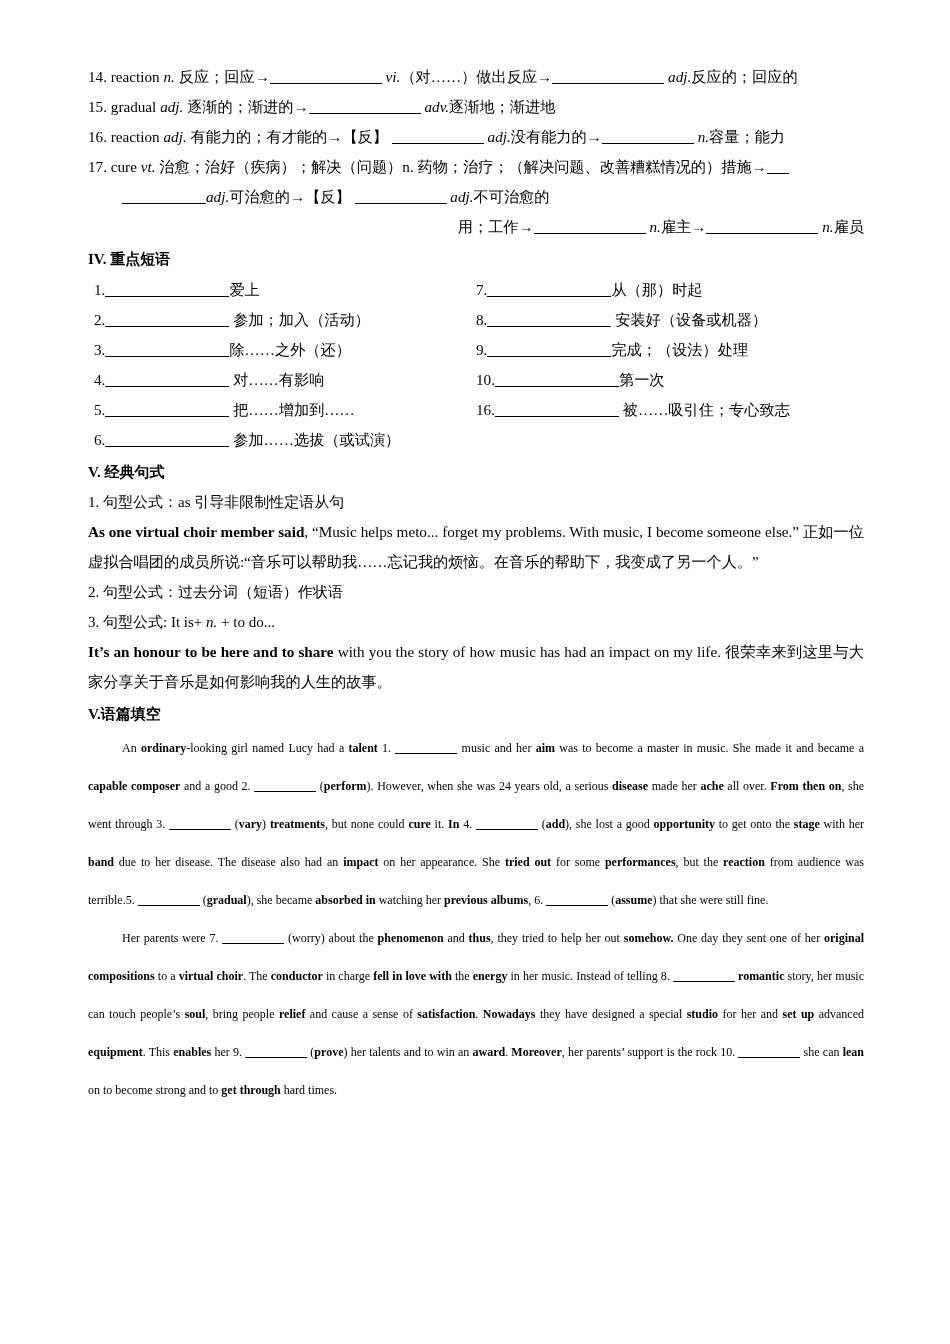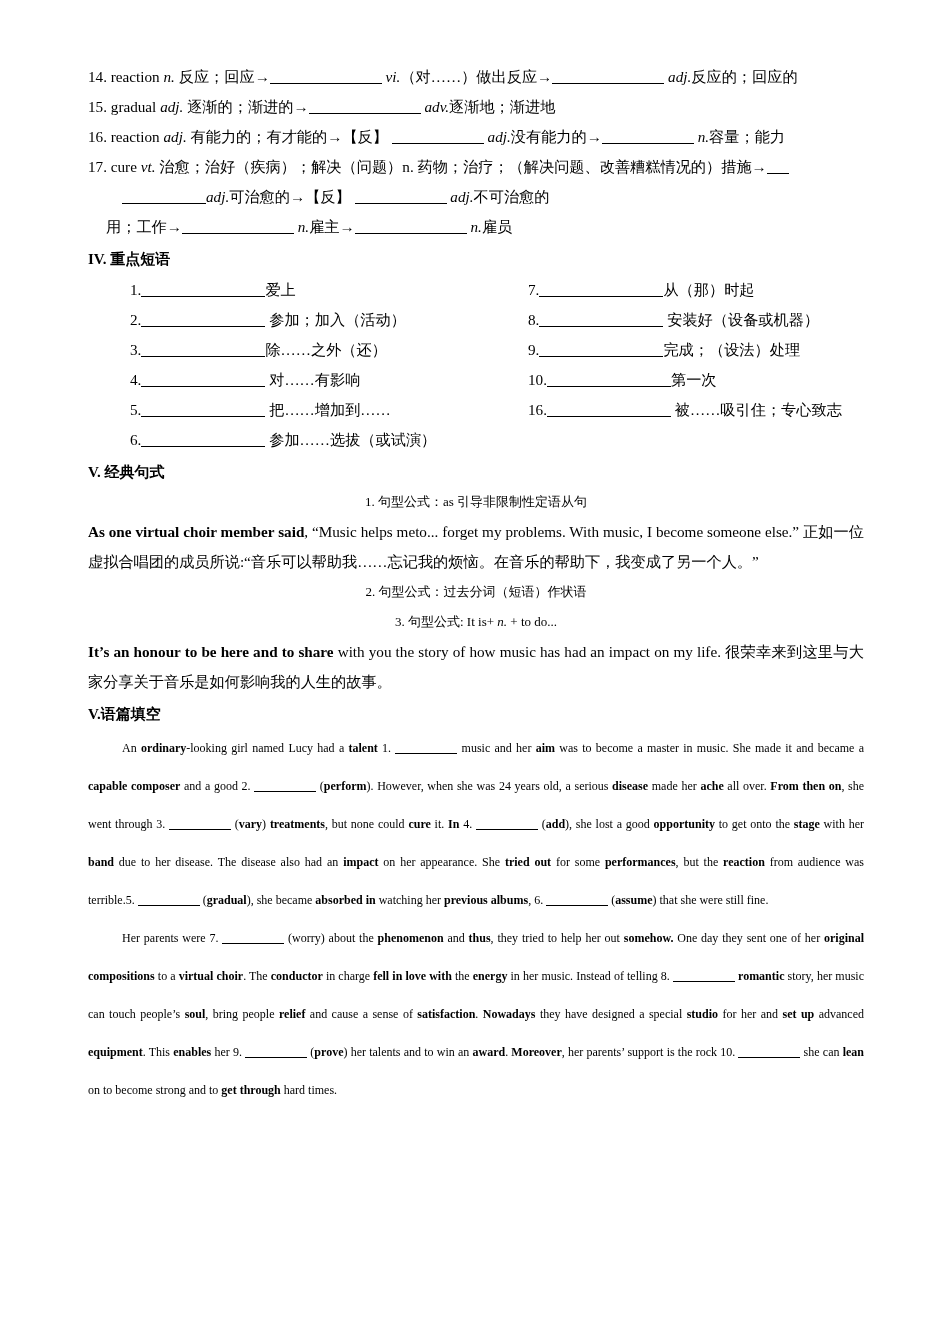--- a/index.html
+++ b/index.html
@@ -57,34 +57,32 @@
   
   .phrases {
     position: relative;
     margin-top: 1px;
   }
   .ph-col {
     position: absolute;
     top: 0;
   }
   .ph-col.left  { left: 6px;   width: 400px; }
-  .ph-col.right { left: 404px; width: 380px; }
+  .ph-col.right { left: 388px; width: 380px; }
   .ph-row {
     font-size: 15.2px;
     line-height: 30px;
     white-space: nowrap;
-    margin-left: 36px;
   }
   .phrases-spacer { height: 180px; }
 
   
   .pat-line {
-    font-size: 13px;
+    font-size: 15px;
     line-height: 30px;
-    text-align: center;
   }
   .pat-para {
     font-size: 15.2px;
     line-height: 30px;
     text-align: justify;
     text-justify: inter-word;
   }
 
   
   .cloze-para {
@@ -135,21 +133,21 @@
       <span>cure</span>
       <span class="it">vt.</span>
       <span>治愈；治好（疾病）；解决（问题）</span><span>n. 药物；治疗；（解决问题、改善糟糕情况的）措施→</span><span class="blk b-s"></span>
     </div>
     <div class="vline" style="padding-left:34px;">
       <span class="blk b-m2"></span><span class="it">adj.</span><span>可治愈的→【反】</span>
       <span class="blk b-m"></span>
       <span class="it">adj.</span><span>不可治愈的</span>
     </div>
 
-    <div class="vline" style="padding-left:18px;">
+    <div class="vline" style="padding-left:18px;text-align:right;">
       <span>用；工作→</span><span class="blk b-l"></span>
       <span class="it">n.</span><span>雇主→</span><span class="blk b-l"></span>
       <span class="it">n.</span><span>雇员</span>
     </div>
   </div>
 
   <div class="sec-head">IV. 重点短语</div>
 
   <div class="phrases">
     <div class="ph-col left">

